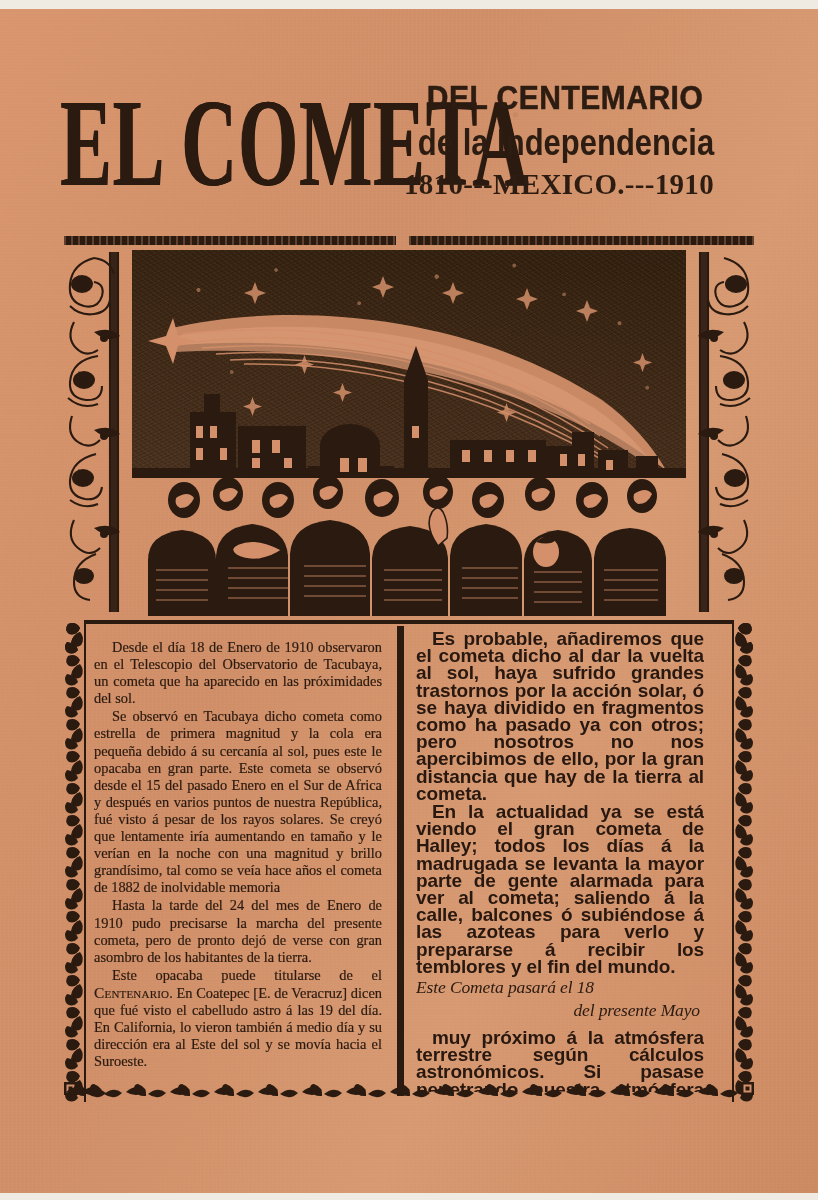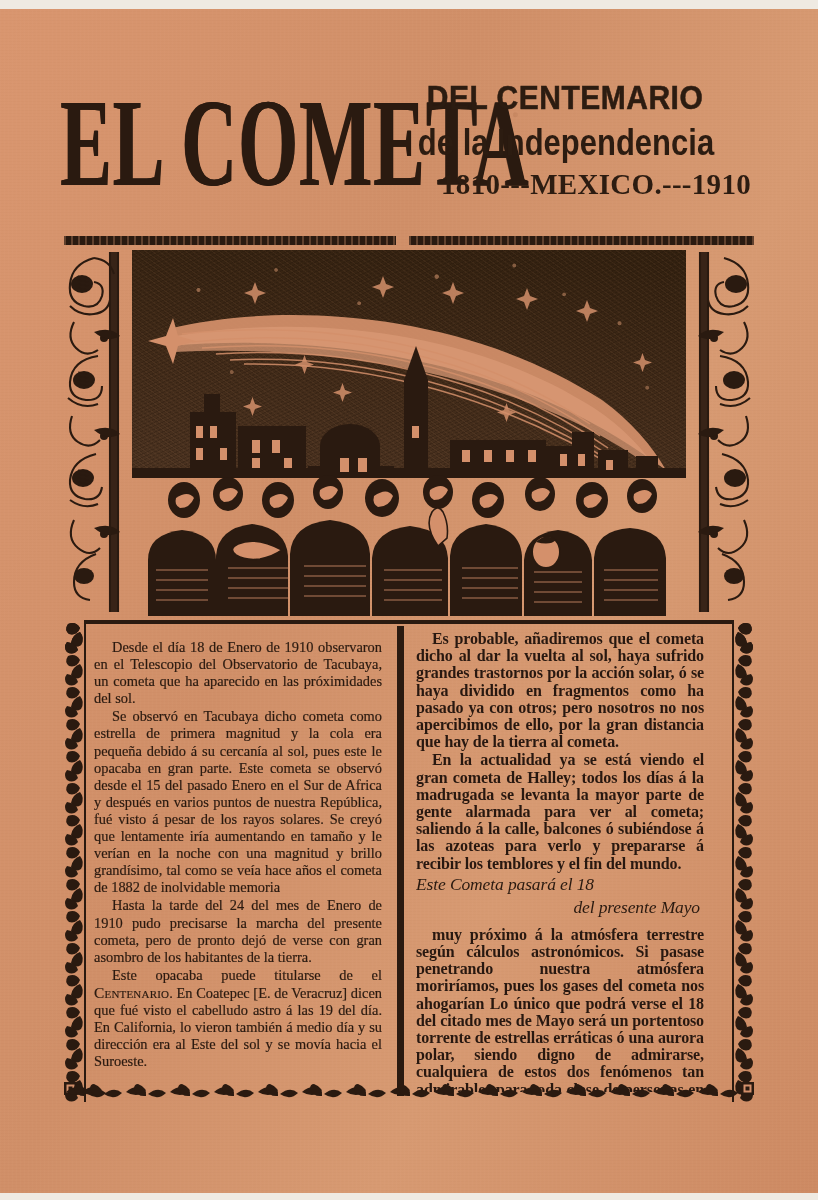--- a/index.html
+++ b/index.html
@@ -37,23 +37,23 @@
             text-shadow:.6px 0 0 #2a1a10,-.4px .4px 0 rgba(40,22,12,.55);}
   #deck1{position:absolute;left:400px;top:10px;width:330px;
          font-family:"Liberation Sans",sans-serif;font-weight:700;
          font-size:30px;line-height:32px;letter-spacing:.5px;color:#2c1c11;
          text-align:center;transform:scaleY(1.12);transform-origin:center top;
          -webkit-text-stroke:.5px #2c1c11;}
   #deck2{position:absolute;left:398px;top:52px;width:336px;
          font-family:"Liberation Sans",sans-serif;font-weight:700;
          font-size:31px;line-height:34px;color:#2c1c11;text-align:center;
          transform:scaleY(1.22);transform-origin:center top;}
-  #deck3{position:absolute;left:415px;top:98px;width:336px;
+  #deck3{position:absolute;left:404px;top:98px;width:336px;
          font-family:"Liberation Serif",serif;font-weight:700;
-         font-size:29px;line-height:32px;color:#2c1c11;text-align:right;
+         font-size:29px;line-height:32px;color:#2c1c11;text-align:left;
          letter-spacing:.3px;}
 
   
   #illo{position:absolute;left:64px;top:228px;width:690px;height:382px;}
   .toprule{position:absolute;top:0;height:9px;background:#2a1a10;
            background-image:repeating-linear-gradient(90deg,rgba(215,150,110,.32) 0 2px,transparent 2px 7px);}
   .toprule.l{left:0;width:332px;}
   .toprule.r{left:345px;width:345px;}
 
   
@@ -95,22 +95,22 @@
             background:#2a1a10;}
 
   .col{position:absolute;top:10px;width:288px;height:462px;overflow:hidden;}
   .col.l{left:30px;margin-top:9px;}
   .col.r{left:352px;}
 
   .col.l p{margin:0 0 1px 0;font-family:"Liberation Serif",serif;
            font-size:14.4px;line-height:17.1px;color:#2a1a10;
            text-align:justify;text-indent:18px;
            -webkit-text-stroke:.18px #2a1a10;}
-  .col.r p{margin:0 0 1px 0;font-family:Liberation Serif, serif;
-           font-weight:700;font-size:16px;line-height:17.2px;color:#281810;
+  .col.r p{margin:0 0 1px 0;font-family:Liberation Sans, sans-serif;
+           font-weight:700;font-size:19px;line-height:17.2px;color:#281810;
            text-align:justify;text-indent:16px;letter-spacing:-.12px;}
   .sc{font-variant:small-caps;font-size:15.4px;letter-spacing:.2px;font-family:Liberation Serif, serif;}
   #subhead{margin:1px 0 7px 0;font-family:"Liberation Serif",serif;
            font-style:italic;font-size:17.5px;line-height:23px;
            color:#2a1a10;text-indent:0;font-weight:400;}
   #subhead .l2{display:block;text-align:right;padding-right:4px;}
 </style>
 </head>
 <body>
 

